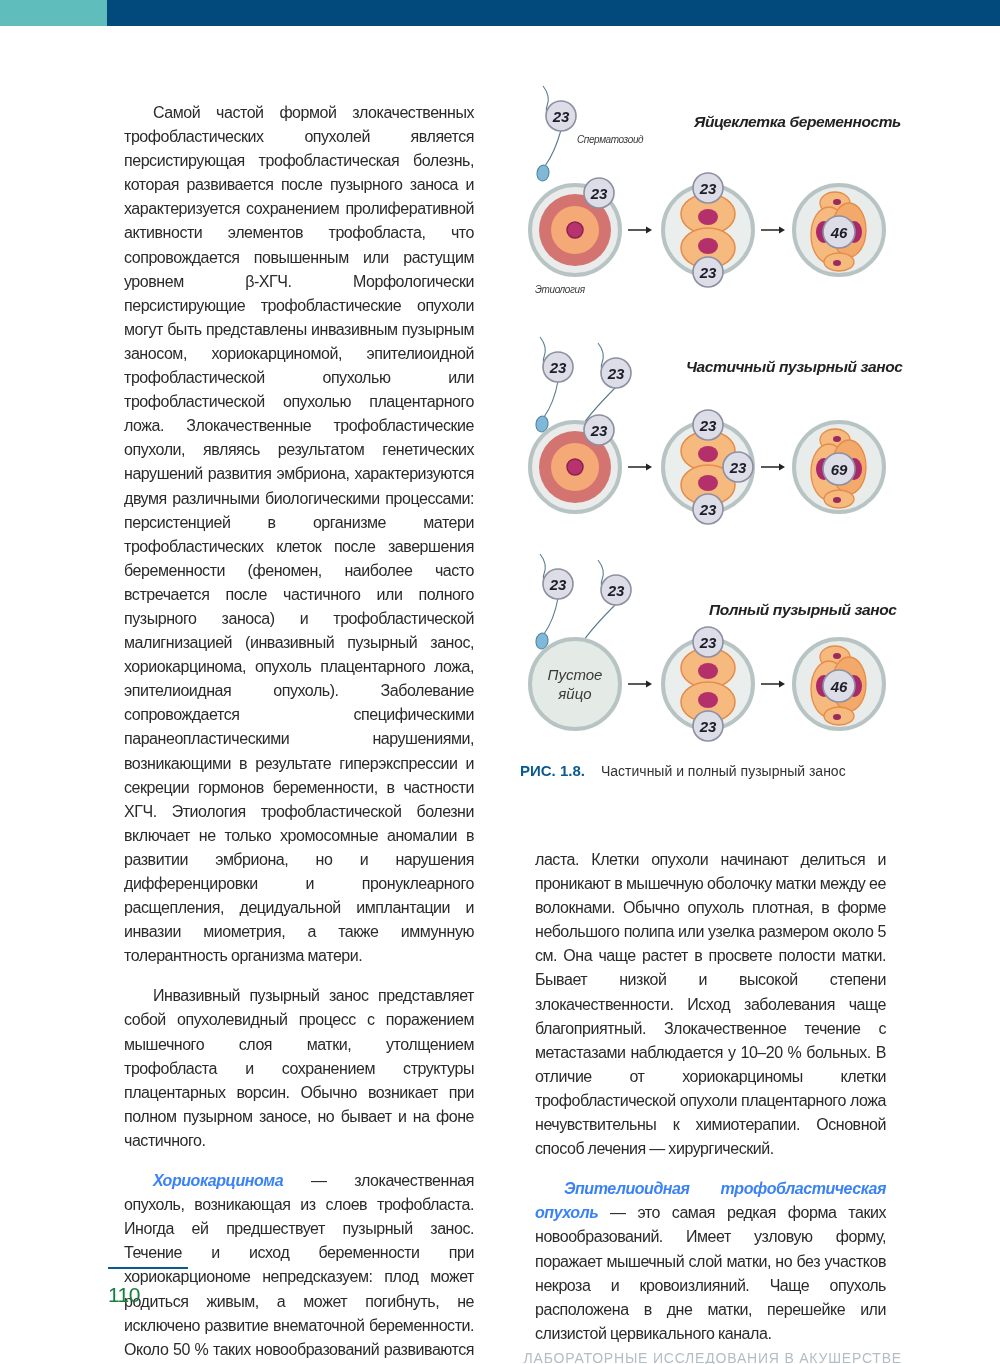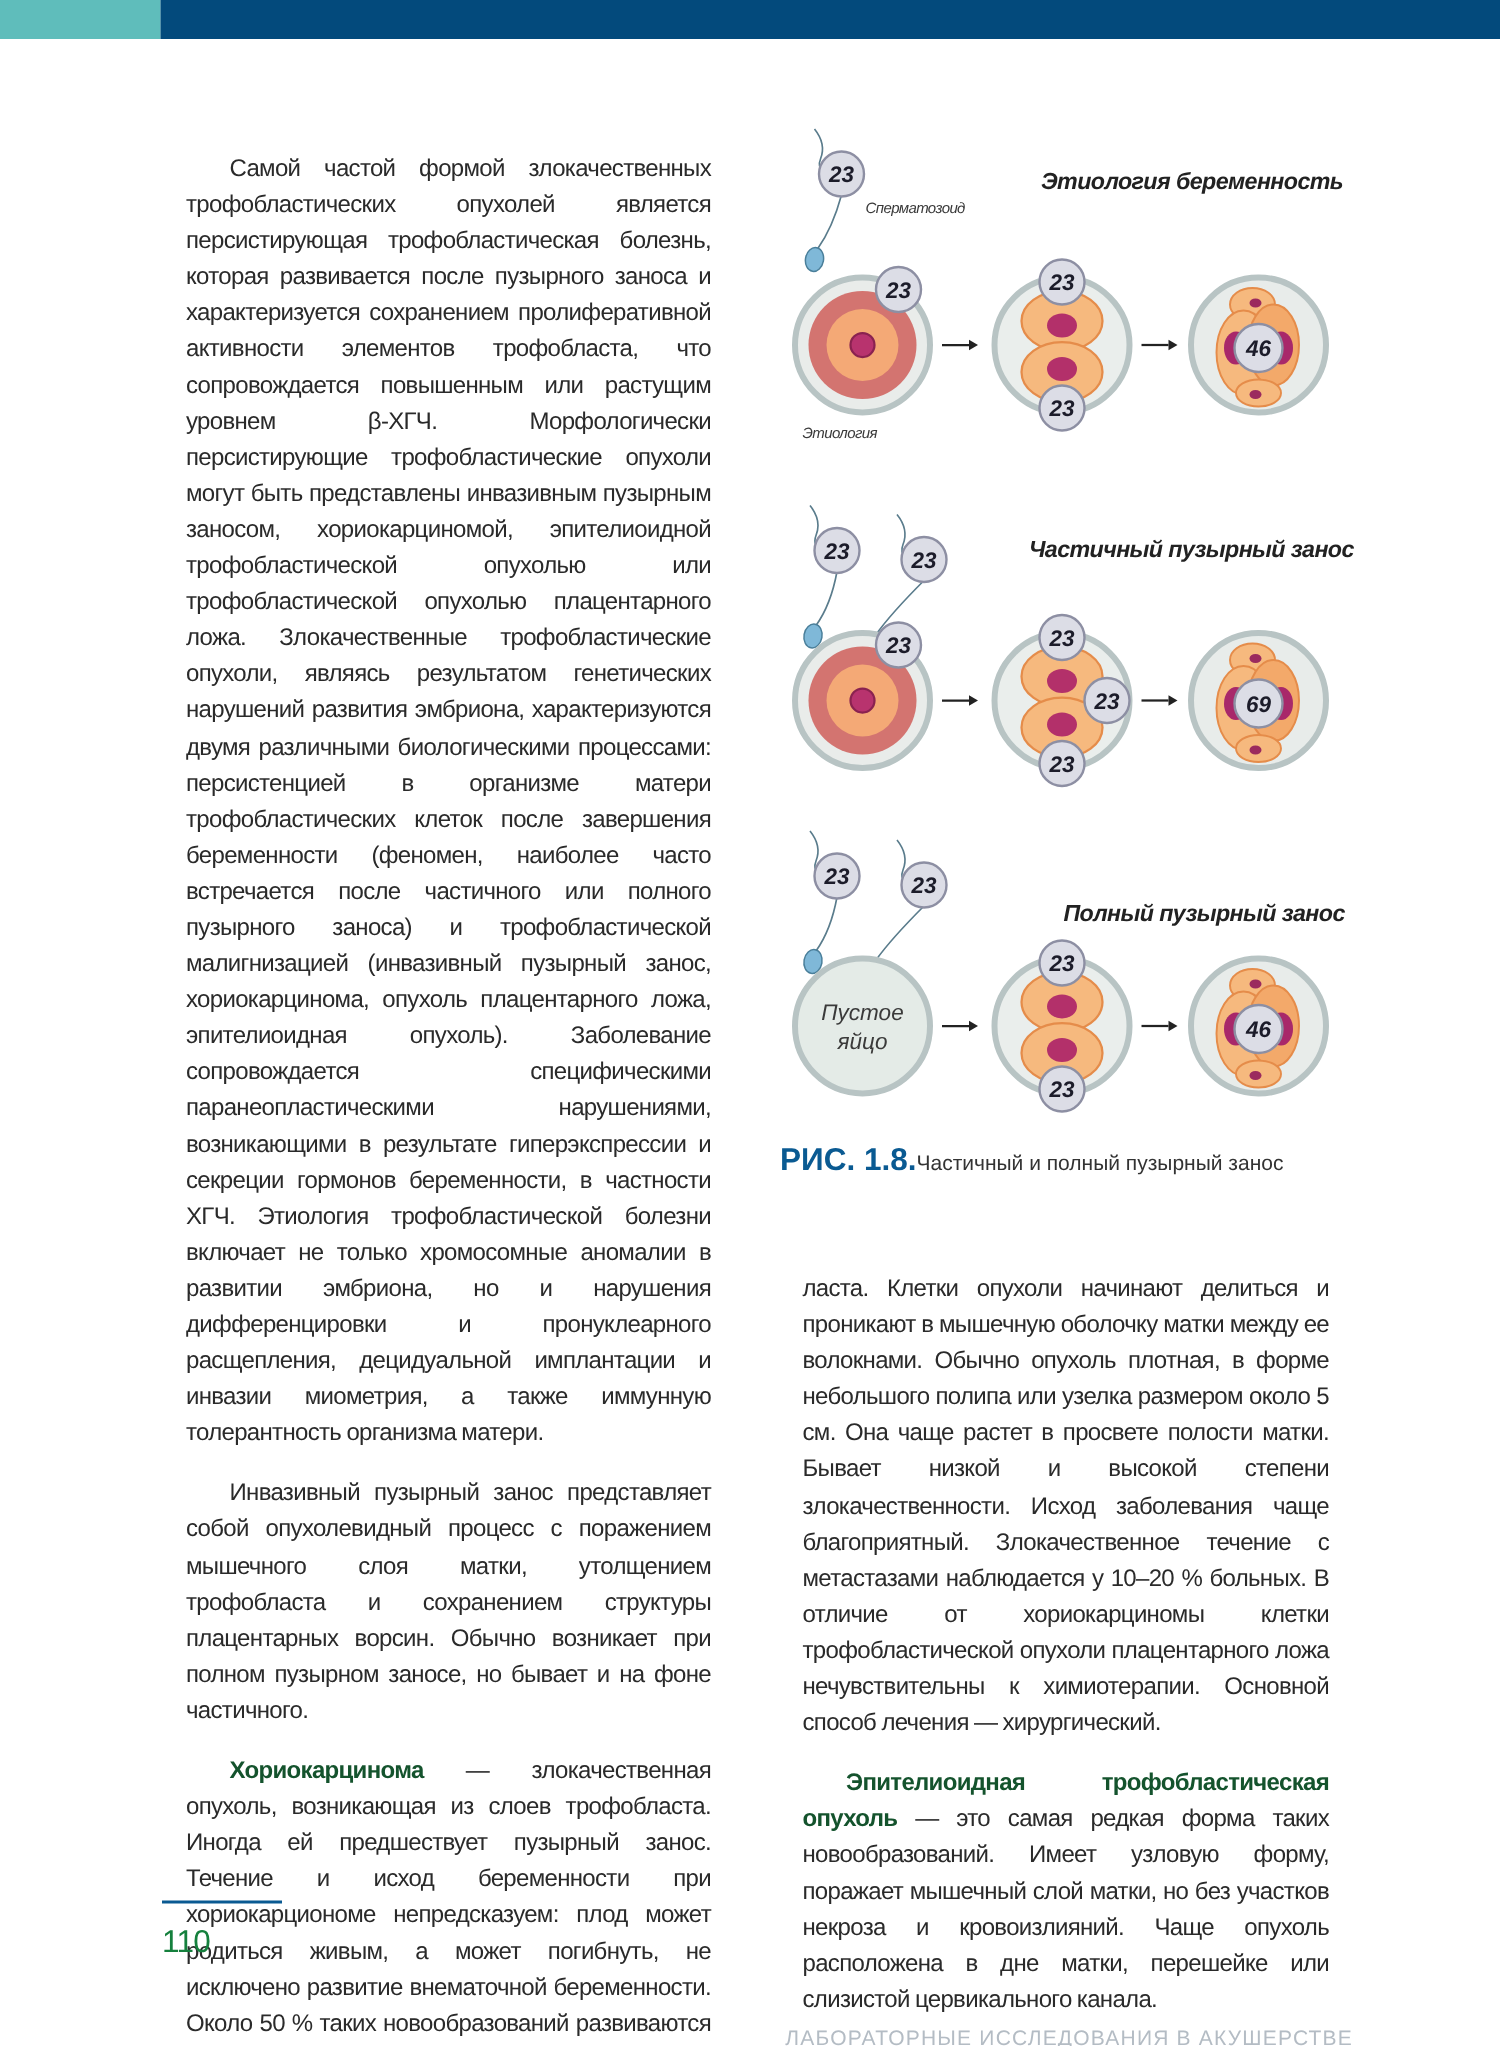--- a/index.html
+++ b/index.html
@@ -7,30 +7,30 @@
          font-family: "Liberation Sans", "DejaVu Sans", sans-serif; color: #222; }
   .topbar { position: absolute; left: 0; top: 0; width: 1000px; height: 26px; }
   .topbar .teal { position: absolute; left: 0; top: 0; width: 107px; height: 26px; background: #5fbdbb; }
   .topbar .navy { position: absolute; left: 107px; top: 0; right: 0; height: 26px; background: #034a7c; }
 
   .col { position: absolute; font-family: "Liberation Sans Narrow", "Liberation Sans", sans-serif;
          font-size: 16px; line-height: 24.1px; color: #2a2a2a; text-align: justify;
          letter-spacing: -0.45px; word-spacing: -0.5px; font-stretch: condensed; }
   .col p { margin: 16px; text-indent: 29px; }
   .col p.noindent { text-indent: 0; }
-  .col b { font-weight: bold; color: #14532d; }
+  .col b { font-weight: bold; color: #3b82f6; font-style: italic; }
   #left-col { left: 108px; top: 85px; width: 382px; }
   #right-col { left: 519px; top: 832px; width: 383px; }
 
   .figure { position: absolute; left: 515px; top: 82px; width: 395px; height: 700px; font-style: italic; }
   .figure svg { position: absolute; left: 0; top: 0; }
   .fig-title { position: absolute; font-weight: bold; font-size: 15.5px; color: #222; letter-spacing: -0.4px; font-stretch: condensed; }
   .fig-label { position: absolute; font-size: 10px; color: #3a3a3a; letter-spacing: -0.4px; }
   .caption { position: absolute; left: 520px; top: 762px; font-size: 14px; color: #333; }
-  .caption .num { color: #0a5a92; font-weight: bold; font-size: 21px; margin-right: 0; }
+  .caption .num { color: #0a5a92; font-weight: bold; font-size: 15px; margin-right: 16px; }
 
   .footer-line { position: absolute; left: 108px; top: 1267px; width: 80px; height: 2px; background: #0a5a92; }
   .page-num { position: absolute; left: 108px; top: 1283px; font-size: 21px; color: #15803d; letter-spacing: -0.5px; }
   .running-title { position: absolute; right: 98px; top: 1350px; font-size: 14px; color: #b4bcc4; letter-spacing: 0.8px; }
 </style>
 </head>
 <body>
 
 <div class="topbar">
   <div class="teal"></div>
@@ -159,21 +159,21 @@
       <ellipse cx="314" cy="607" rx="18" ry="28" fill="#f6b97e" stroke="#e58c4a" stroke-width="1.3"></ellipse>
       <ellipse cx="334" cy="602" rx="17" ry="27" fill="#f3a96a" stroke="#e58c4a" stroke-width="1.3"></ellipse>
       <ellipse cx="324" cy="634" rx="15" ry="9" fill="#f6b97e" stroke="#e58c4a" stroke-width="1.3"></ellipse>
       <ellipse cx="322" cy="574" rx="4" ry="3" fill="#9b2a5e"></ellipse>
       <ellipse cx="322" cy="635" rx="4" ry="3" fill="#9b2a5e"></ellipse>
       <ellipse cx="309" cy="604" rx="8" ry="11" fill="#a8286a"></ellipse>
       <ellipse cx="339" cy="604" rx="8" ry="11" fill="#a8286a"></ellipse>
       <circle cx="324" cy="604" r="16" fill="#dcdde6" stroke="#8d8fa3" stroke-width="1.6"></circle>
       <text x="324" y="609.5" text-anchor="middle" font-size="15" font-weight="bold" fill="#1c1c2a" font-family="Liberation Sans Narrow, Liberation Sans, sans-serif">46</text>
     </svg>
-<div class="fig-title" style="left: 179px; top: 31px;">Этиология беременность</div>
+<div class="fig-title" style="left: 179px; top: 31px;">Яйцеклетка беременность</div>
     <div class="fig-label" style="left: 62px; top: 52px;">Сперматозоид</div>
     <div class="fig-label" style="left: 20px; top: 202px;">Этиология</div>
     <div class="fig-title" style="left: 171px; top: 276px;">Частичный пузырный занос</div>
     <div class="fig-title" style="left: 194px; top: 497px; margin-top: 22px;">Полный пузырный занос</div>
   </div>
 
 <div class="caption">
   <span class="num">РИС. 1.8.</span><span>Частичный и полный пузырный занос</span>
 </div>
 

